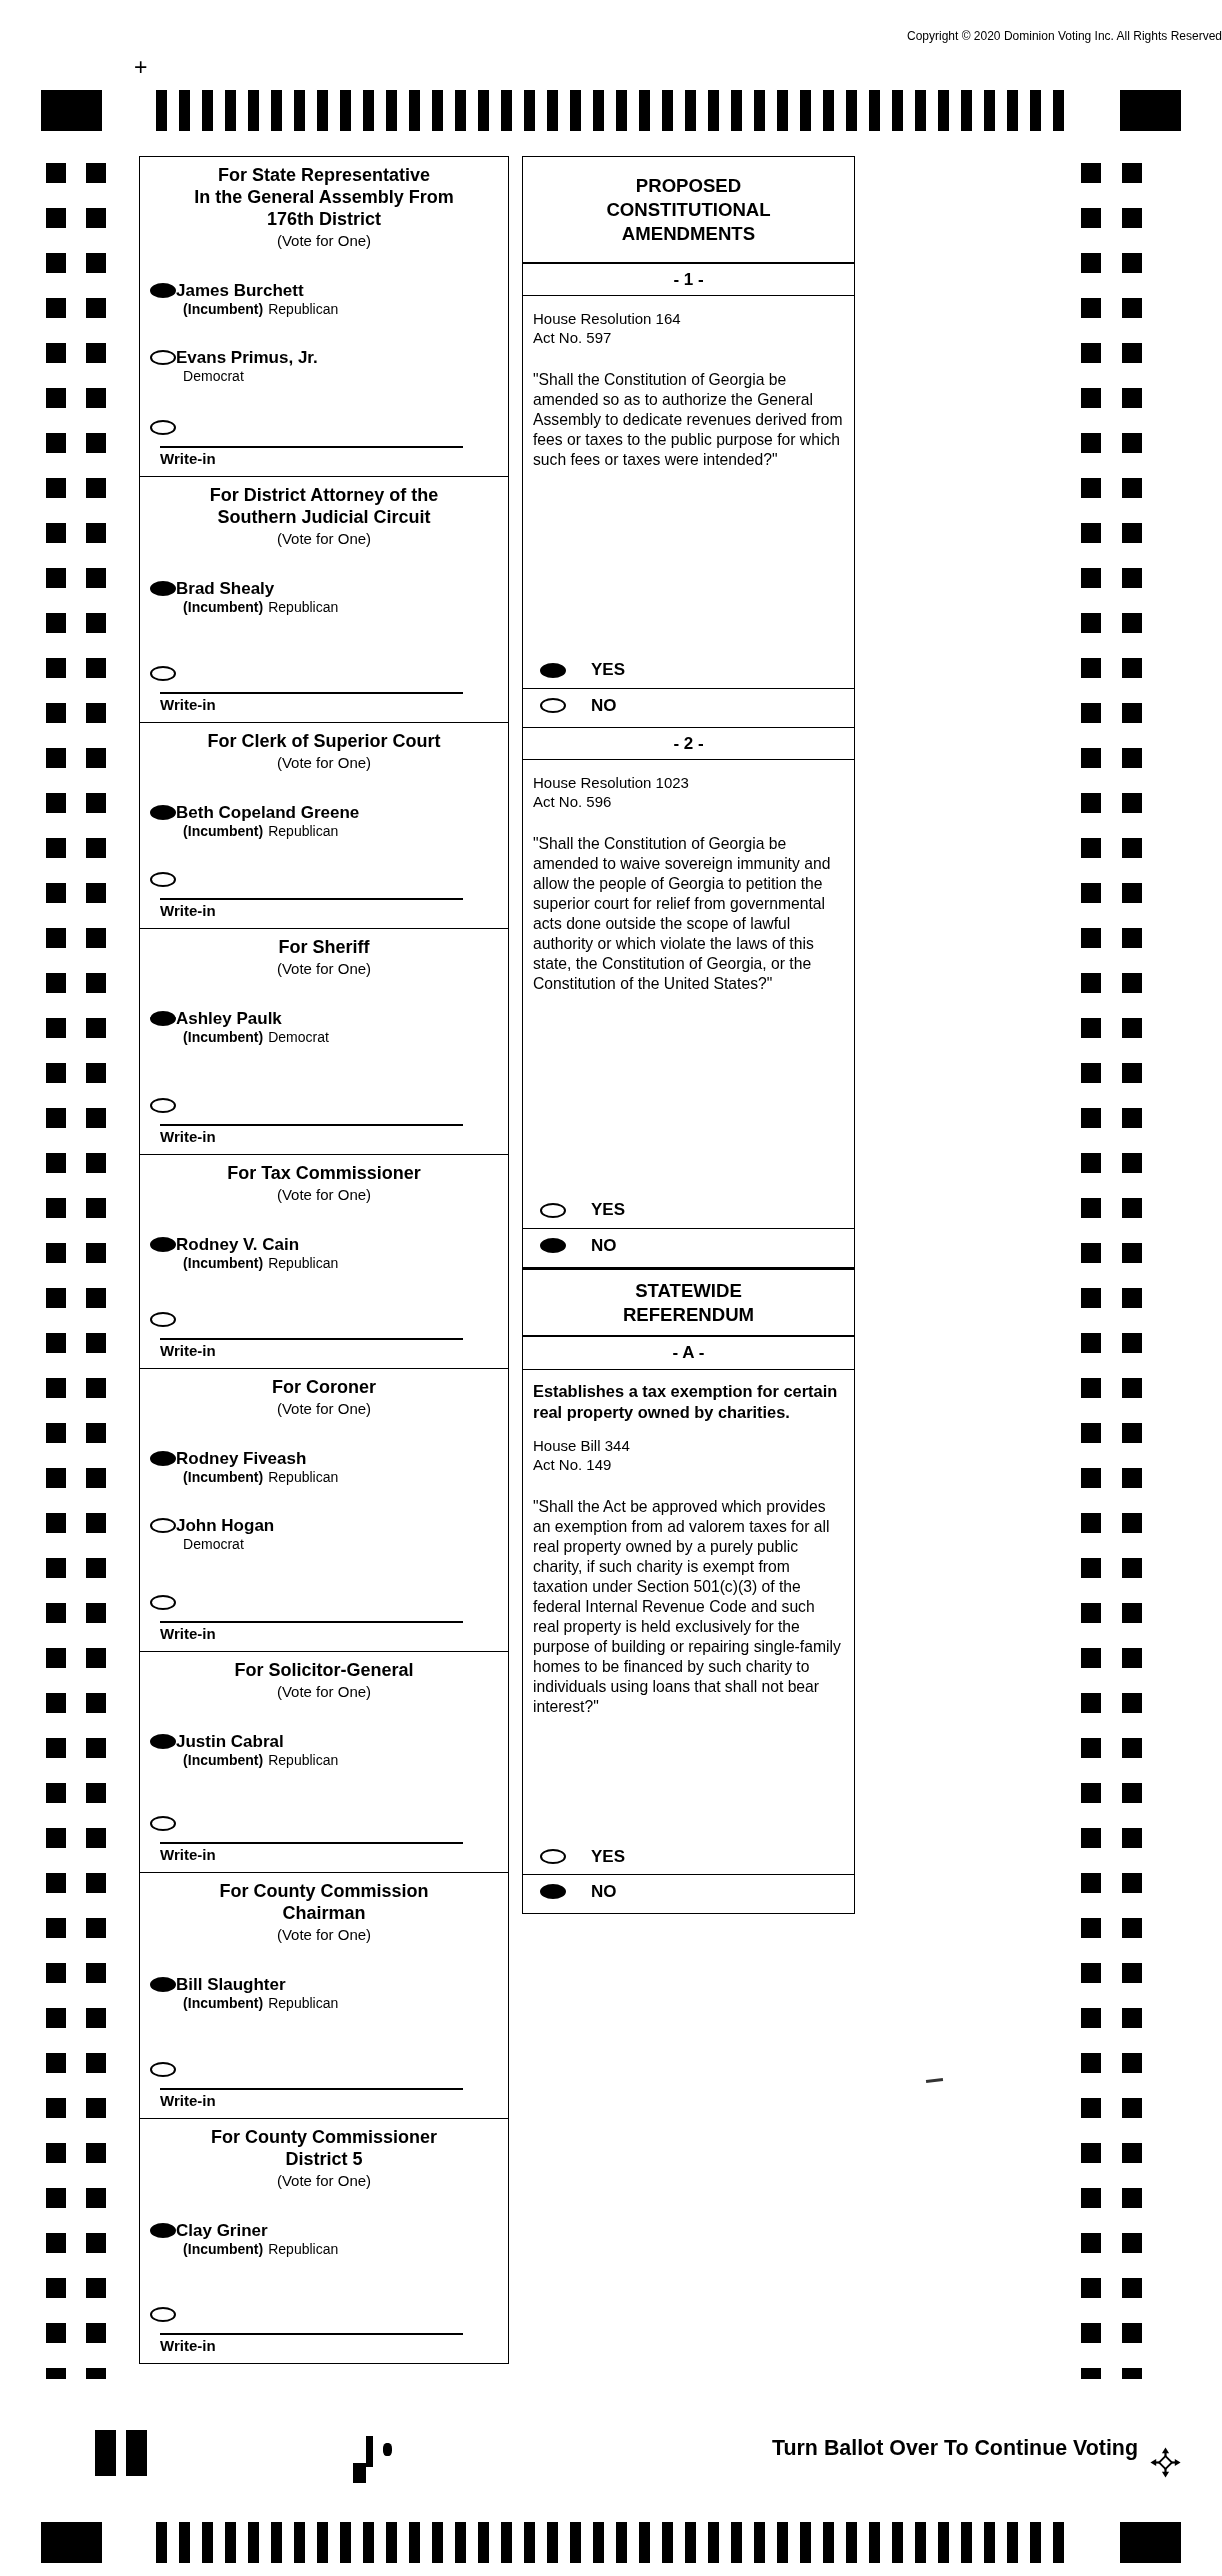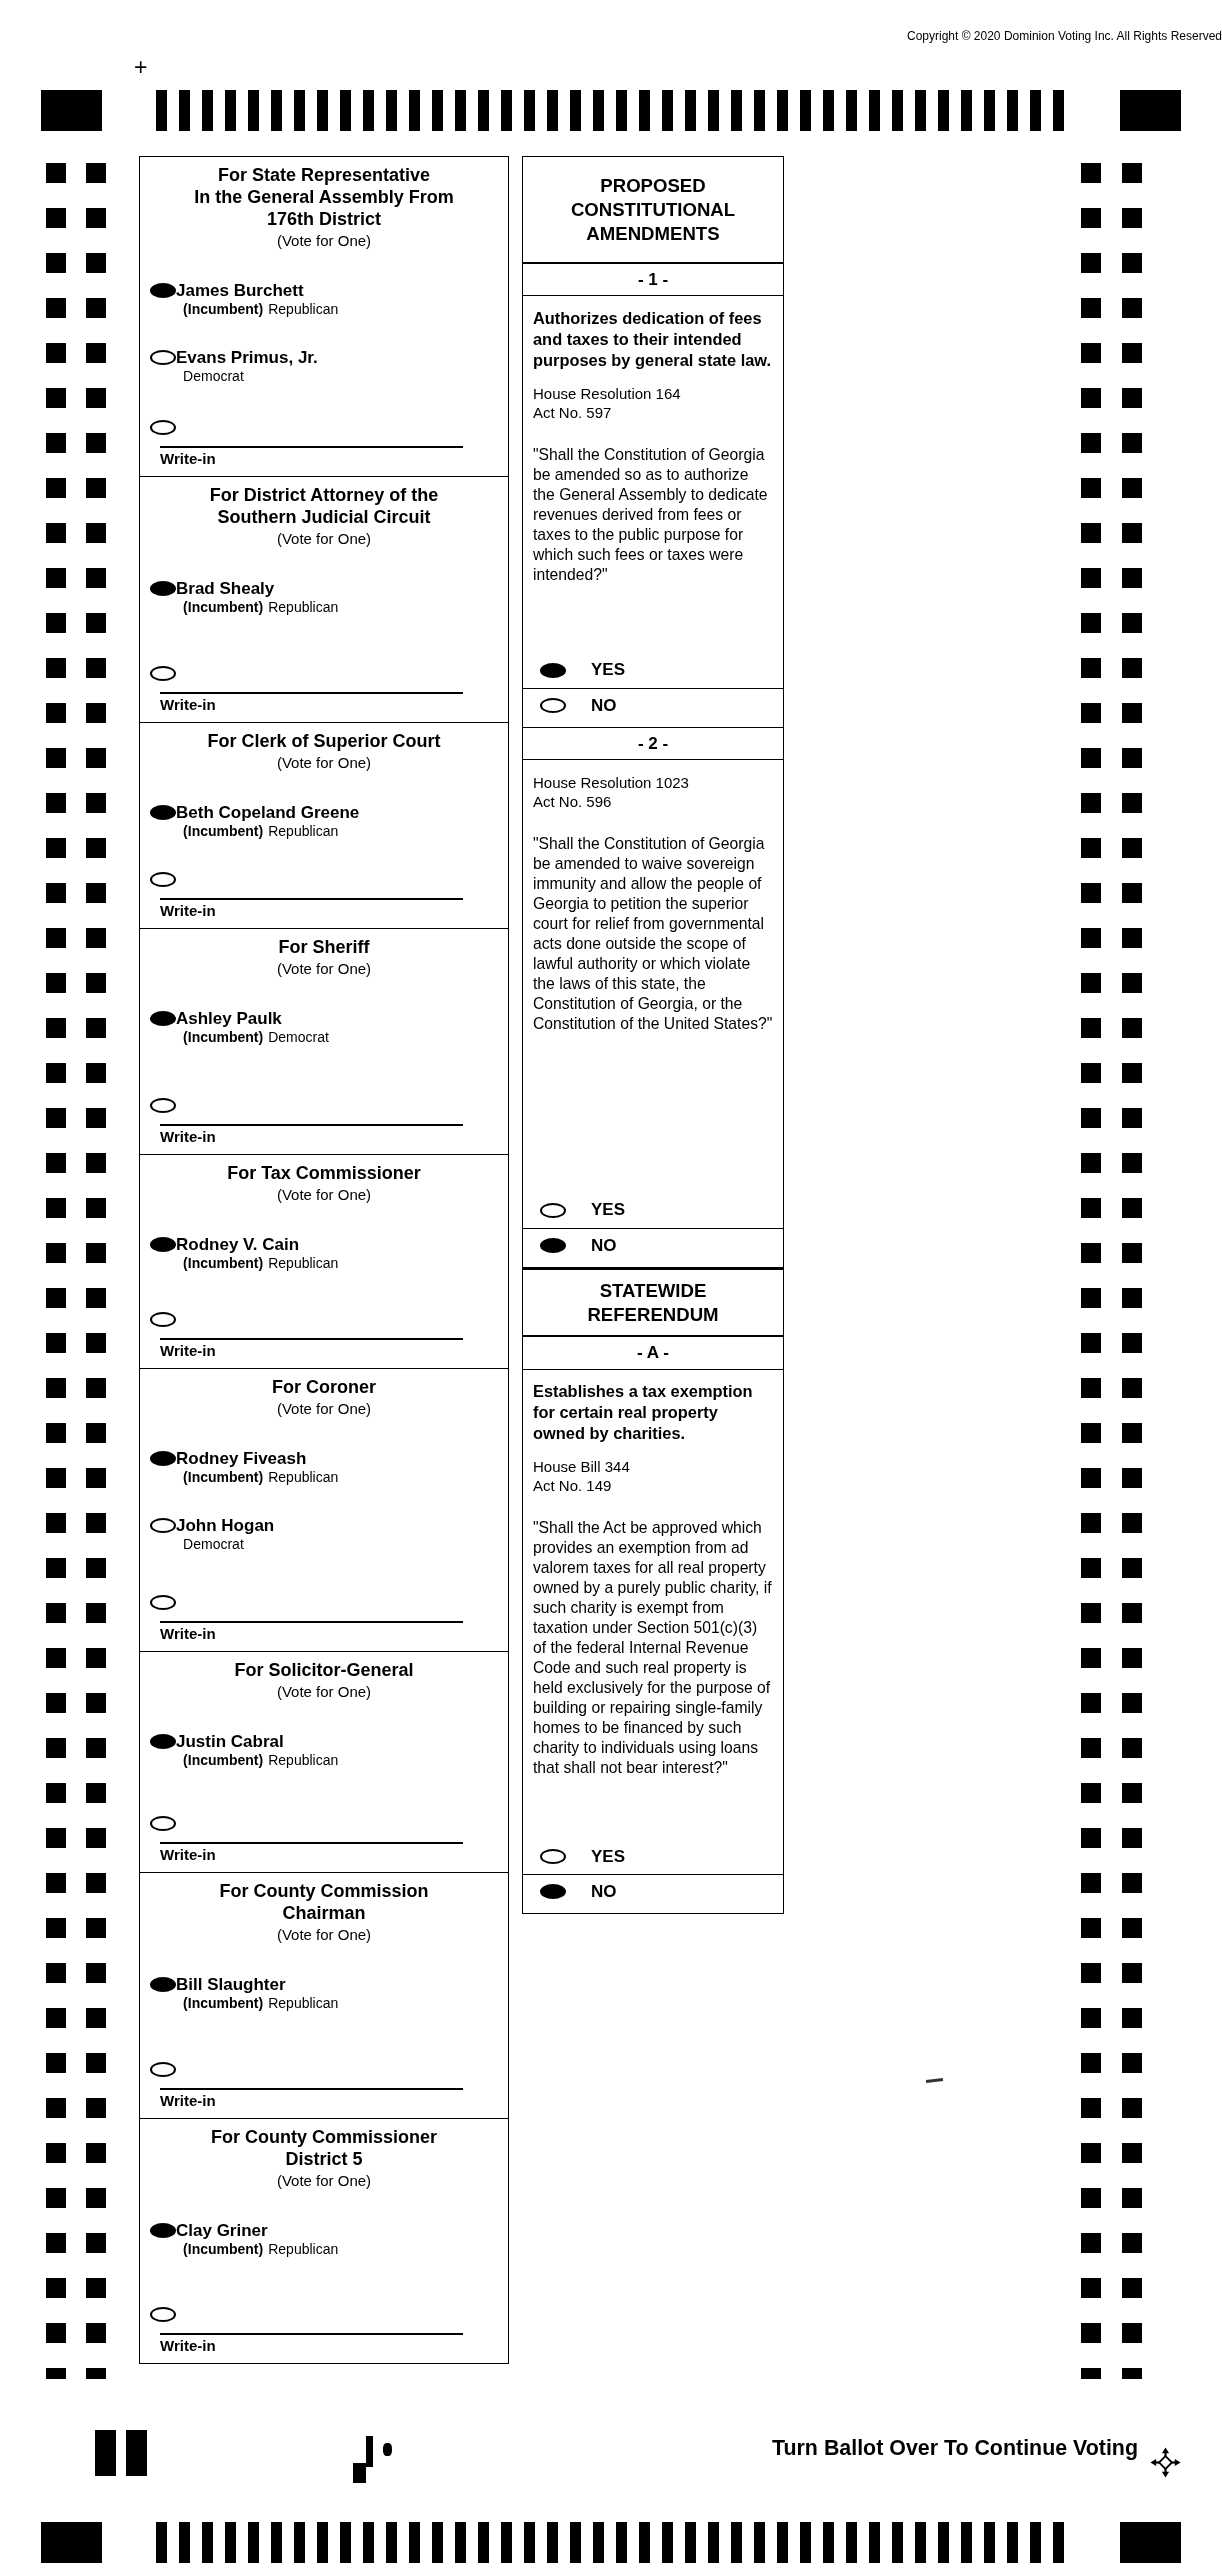--- a/index.html
+++ b/index.html
@@ -49,21 +49,21 @@
 
   .bubble { width:26px; height:15px; border:2.1px solid #000; border-radius:50%; flex:none; margin-top:2.1px; background:#fff; }
   .bubble.filled { background:#000; }
 
   .writein { margin-top:auto; padding:0 0 2.9px 10px; }
   .writein .bubble { margin-top:21.4px; }
   .writein-line { border-top:2.1px solid #000; width:303px; margin:11.4px 0 2.1px 10px; height:0; }
   .writein-label { font-weight:bold; font-size:15px; margin-left:10px; }
 
   
-  .col-measures { position:absolute; left:522px; top:156px; width:262px; border:1.4px solid #000; background:#fff; }
+  .col-measures { position:absolute; left:522px; top:156px; width:333px; border:1.4px solid #000; background:#fff; }
   .measure-header { display:flex; flex-direction:column; justify-content:center; border-bottom:2.1px solid #000; padding:8.6px 4.3px; }
   .measure-header .hline { font-weight:bold; font-size:18.6px; line-height:24px; text-align:center; }
   #measures > :nth-child(1){min-height:107px}
   #measures > :nth-child(2){min-height:464px}
   #measures > :nth-child(3){min-height:540px}
   #measures > :nth-child(4){min-height:61px; border-top:2.1px solid #000;}
   #measures > :nth-child(5){min-height:576px}
   .measure { display:flex; flex-direction:column; border-bottom:1.4px solid #000; }
   .measure:last-child { border-bottom:none; }
   .measure-number { font-weight:bold; font-size:17px; text-align:center; padding:5.7px 0; border-bottom:1.4px solid #000; }
@@ -274,21 +274,20 @@
       </div>
     </div>
   <div class="col-measures" id="measures">
       <div class="measure-header">
         <div class="hline">PROPOSED</div>
         <div class="hline">CONSTITUTIONAL</div>
         <div class="hline">AMENDMENTS</div>
       </div>
       <div class="measure">
         <div class="measure-number">- 1 -</div>
-        <div class="measure-summary">Authorizes dedication of fees and taxes to their intended purposes by general state law.</div>
         <div class="measure-ref first">House Resolution 164</div>
         <div class="measure-ref">Act No. 597</div>
         <div class="measure-question">"Shall the Constitution of Georgia be amended so as to authorize the General Assembly to dedicate revenues derived from fees or taxes to the public purpose for which such fees or taxes were intended?"</div>
         <div class="options">
           <div class="option-row">
             <div class="bubble filled"></div>
             <div class="option-label">YES</div>
           </div>
           <div class="option-divider"></div>
           <div class="option-row">

